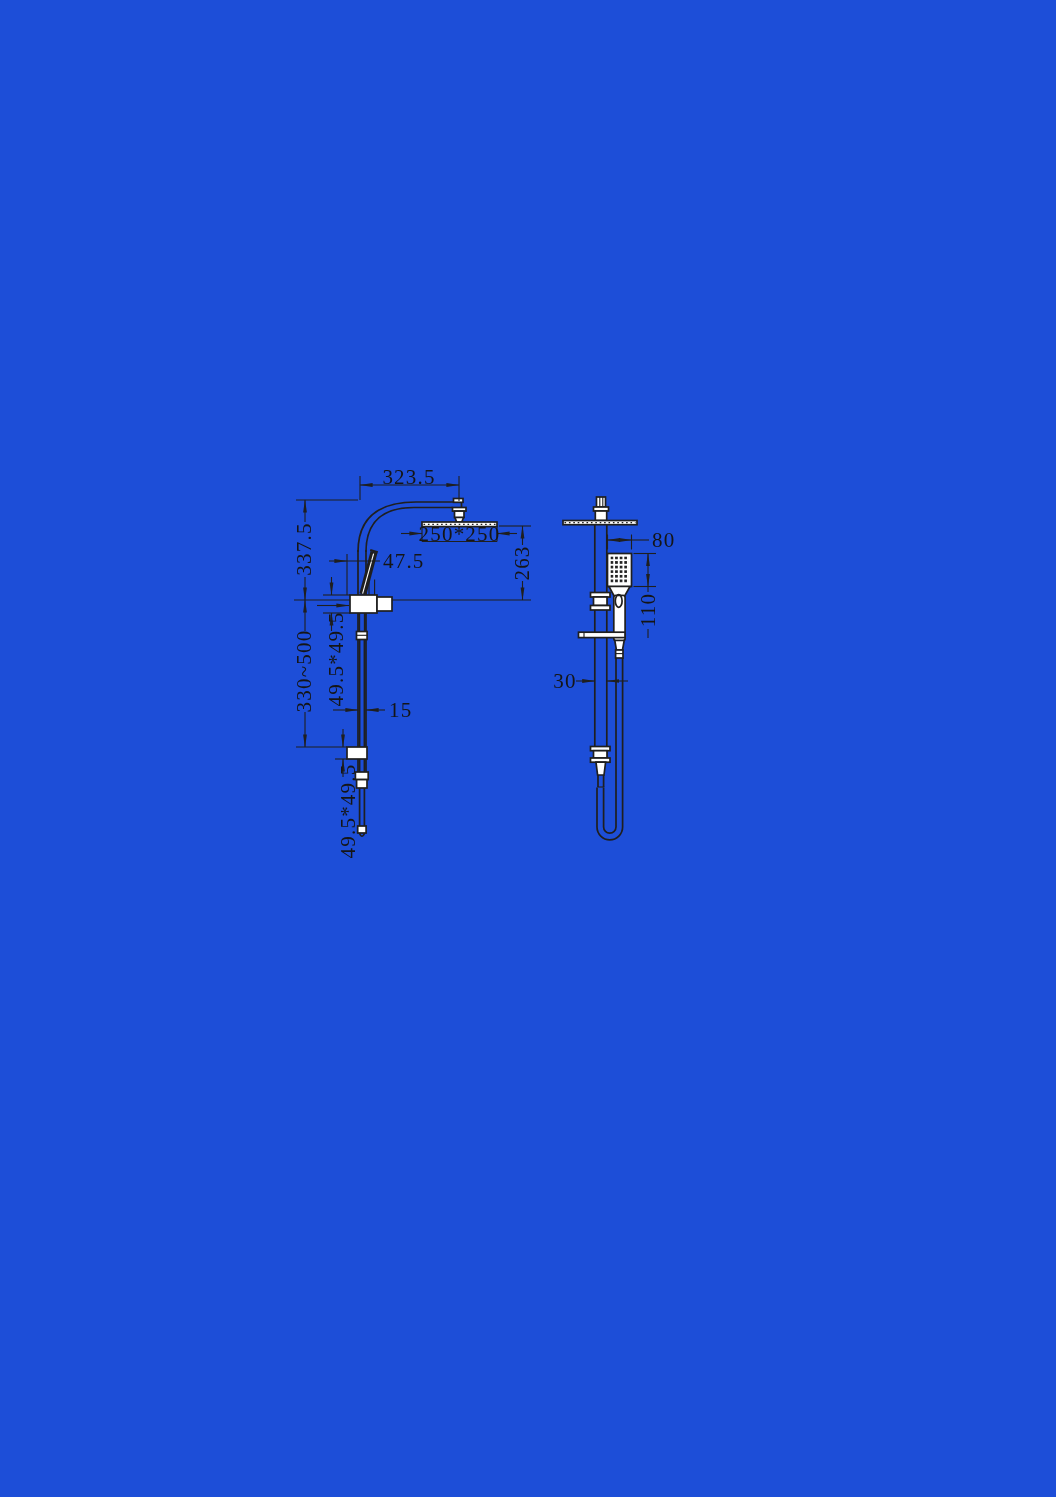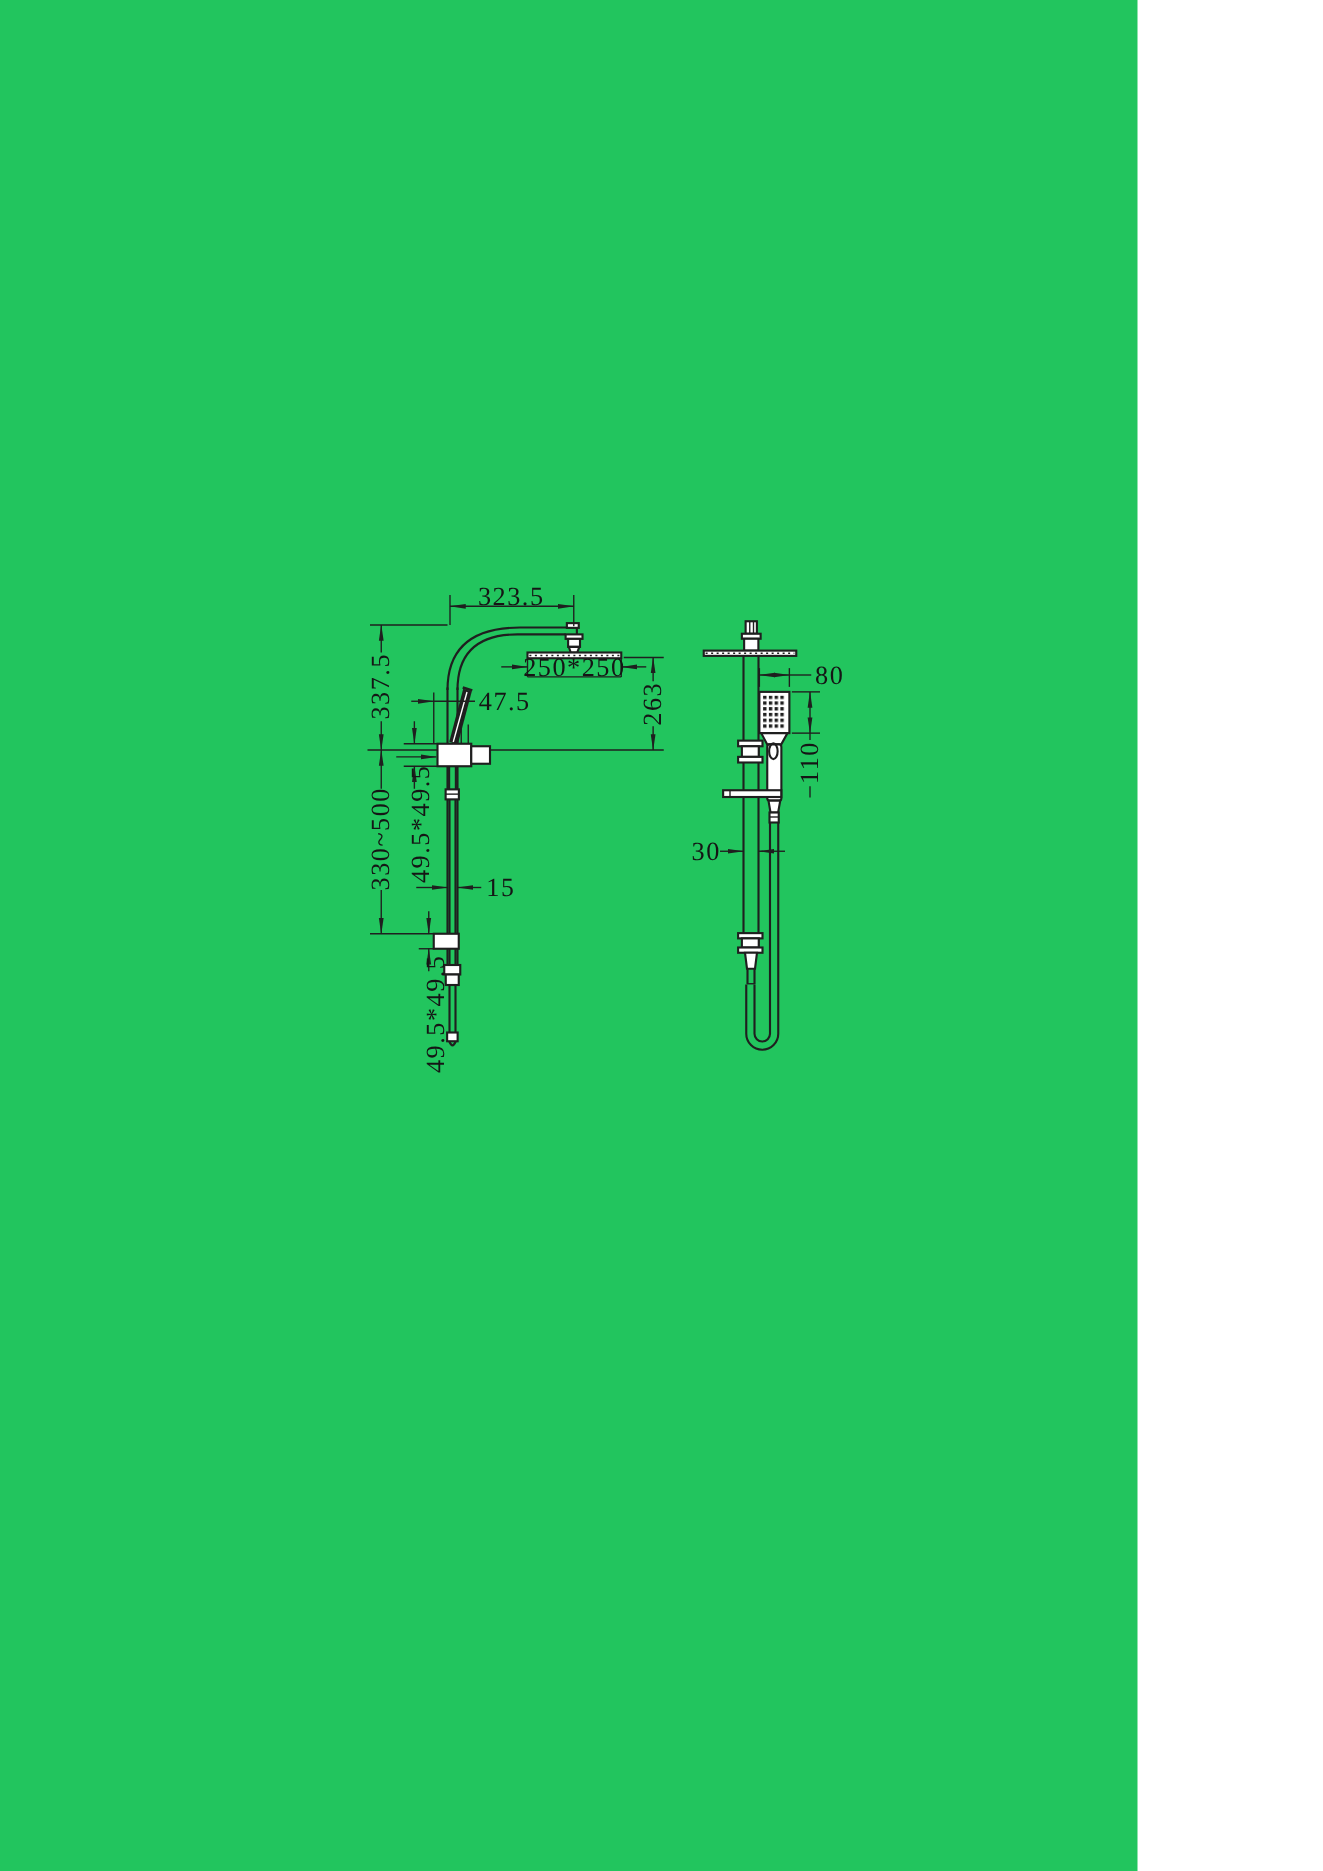--- a/index.html
+++ b/index.html
@@ -1,16 +1,16 @@
 <!DOCTYPE html>
 <html><head>
 <meta charset="utf-8">
 <style>
   html,body{margin:0;padding:0;background:#ffffff;}
-  .stage{position:relative;width:910px;height:1497px;background:#22c55e;overflow:hidden;}
+  .stage{position:relative;width:1056px;height:1497px;background:#1d4ed8;overflow:hidden;}
   svg{position:absolute;left:0;top:0;}
   .obj{fill:none;stroke:#1f1f1f;stroke-width:1.7;stroke-linejoin:miter;stroke-linecap:butt;}
   .objf{fill:#ffffff;stroke:#1f1f1f;stroke-width:1.7;stroke-linejoin:miter;}
   .thin{fill:none;stroke:#1f1f1f;stroke-width:1.1;}
   .dots{fill:none;stroke:#1f1f1f;stroke-width:1.3;stroke-dasharray:1.6 2.8;}
   .dark{fill:#1f1f1f;stroke:none;}
   .dim{font-family:"Liberation Serif", "DejaVu Serif", serif;font-size:21px;fill:#151515;
        letter-spacing:1.2px;dominant-baseline:central;}
 </style>
 </head>

